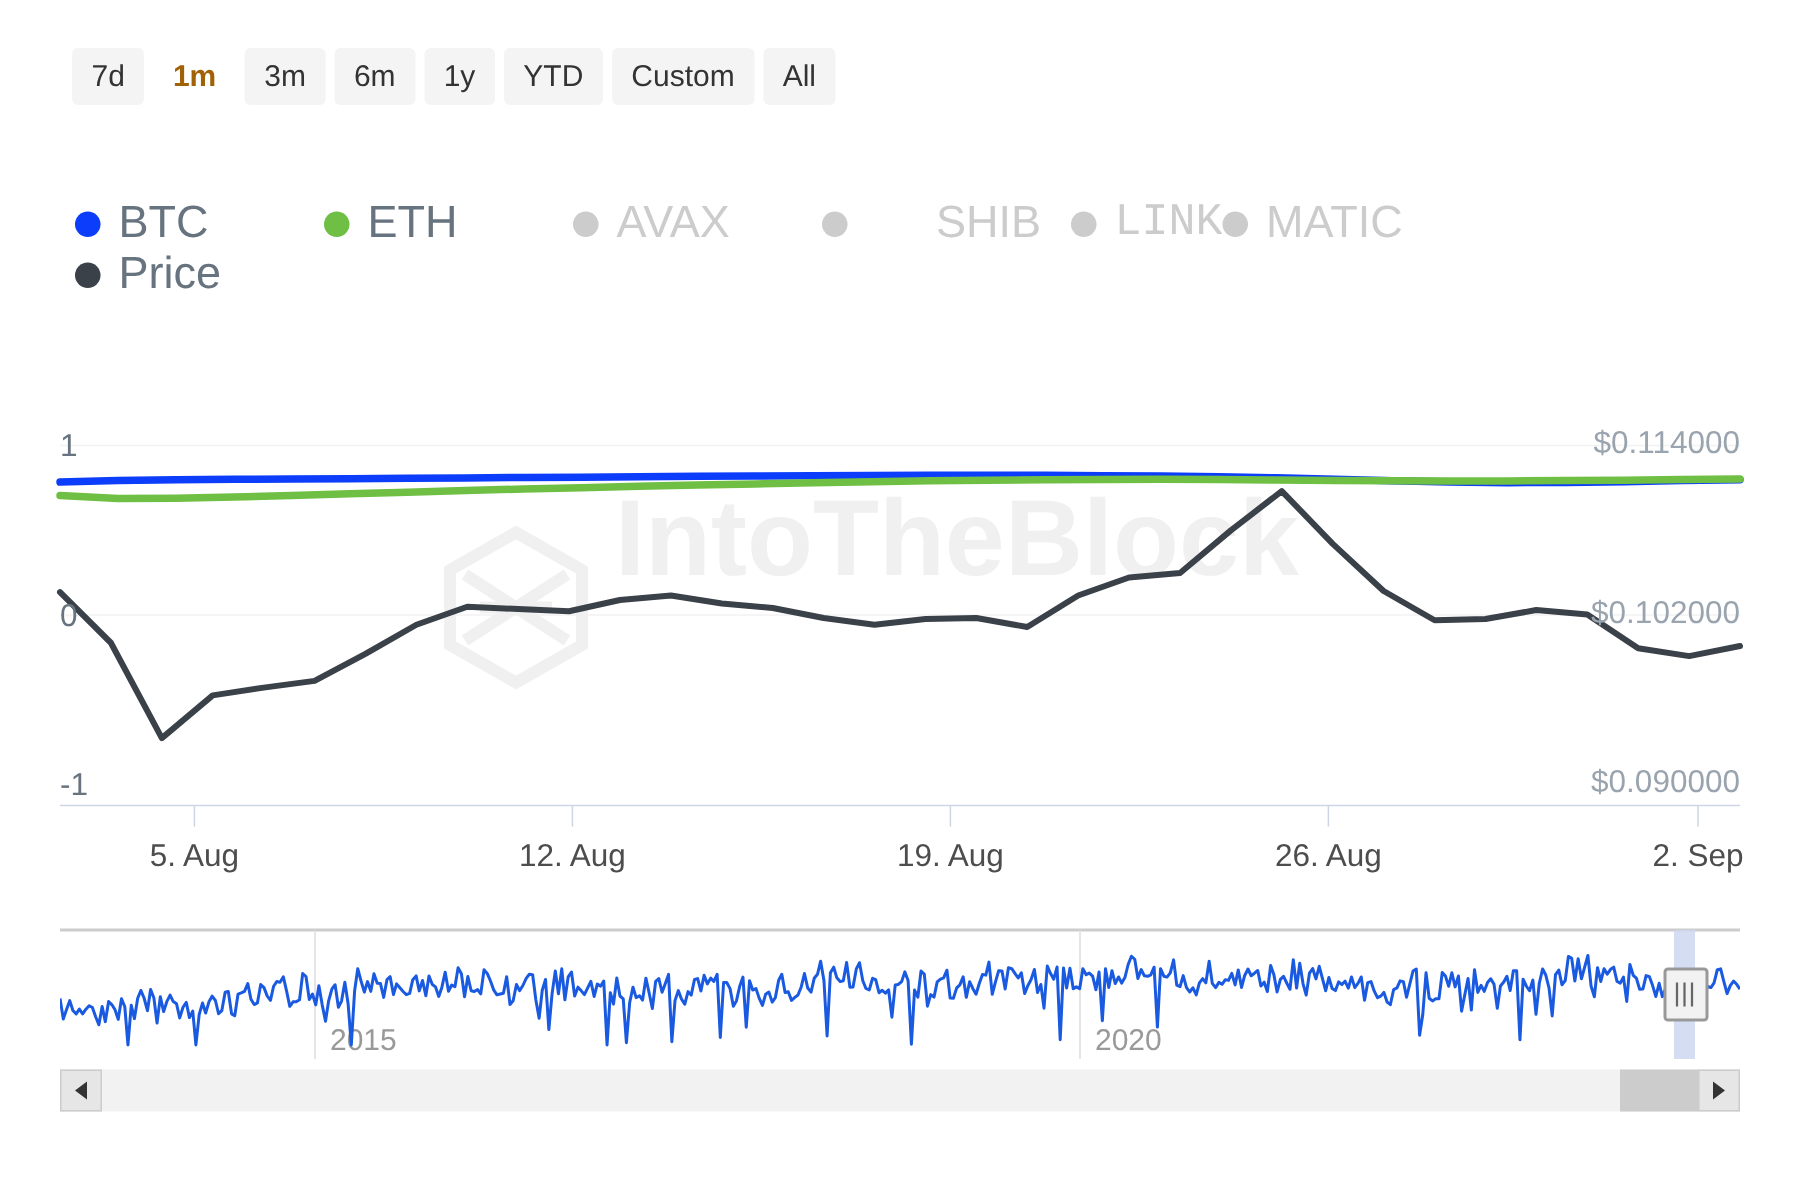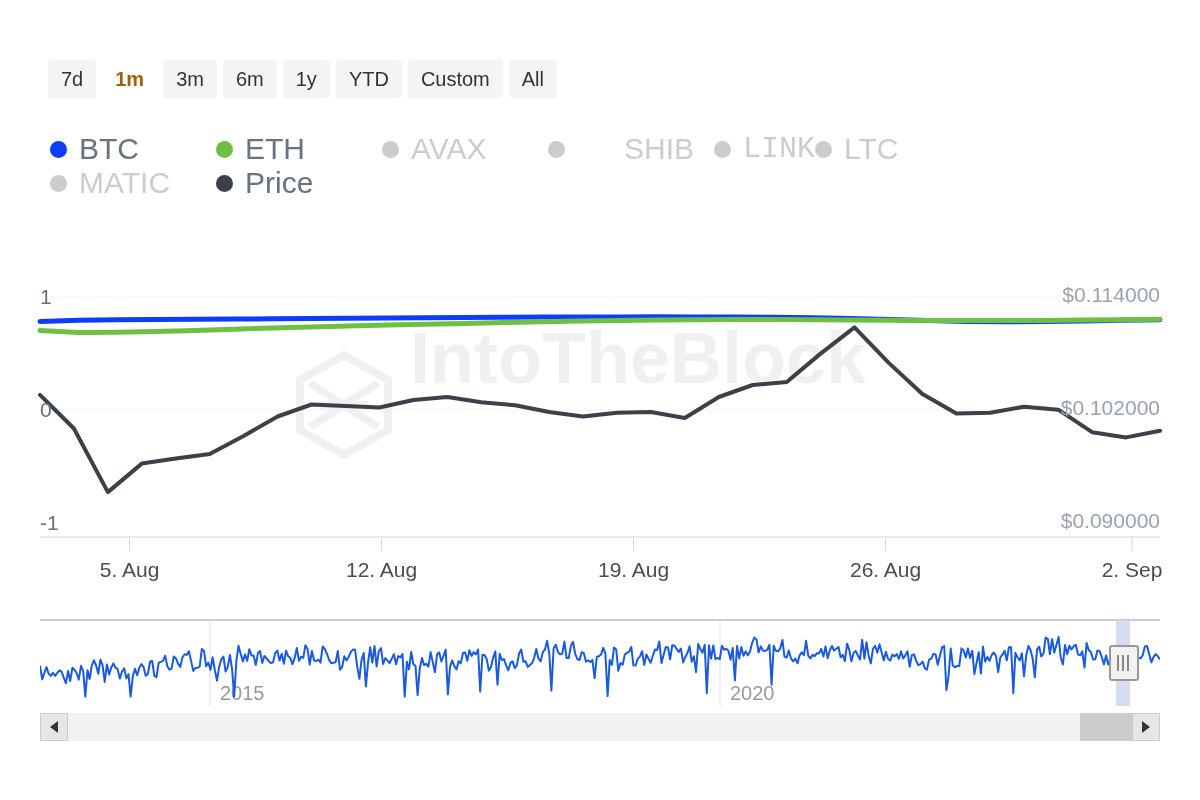--- a/index.html
+++ b/index.html
@@ -13,21 +13,21 @@
     font-family: "Liberation Sans", sans-serif;
     color: #333333;
     overflow: hidden;
     position: relative;
   }
 
   
   #range-selector {
     position: absolute;
     left: 48px;
-    top: 60px;
+    top: 32px;
     display: flex;
     align-items: center;
     gap: 6px;
   }
   .range-btn {
     background: #f4f4f4;
     border: none;
     border-radius: 4px;
     padding: 7px 13px;
     font-family: "Liberation Sans", sans-serif;
@@ -200,24 +200,20 @@
       <span class="legend-dot" style="background: rgb(204, 204, 204);"></span>
       <span class="legend-label">AVAX</span>
     </div>
     <div class="legend-item off" style="width: 166px; gap: 47px;">
       <span class="legend-dot" style="background: rgb(204, 204, 204);"></span>
       <span class="legend-label">SHIB</span>
     </div>
     <div class="legend-item off" style="width: auto; font-family: Liberation Mono, monospace;">
       <span class="legend-dot" style="background: rgb(204, 204, 204);"></span>
       <span class="legend-label">LINK</span>
-    </div>
-    <div class="legend-item off" style="width: 166px; margin-left: 0px;">
-      <span class="legend-dot" style="background: rgb(204, 204, 204);"></span>
-      <span class="legend-label">LTC</span>
     </div>
     <div class="legend-item off" style="width: 166px;">
       <span class="legend-dot" style="background: rgb(204, 204, 204);"></span>
       <span class="legend-label">MATIC</span>
     </div>
     <div class="legend-item" style="width: auto;">
       <span class="legend-dot" style="background: rgb(58, 65, 73);"></span>
       <span class="legend-label">Price</span>
     </div>
   </div>

